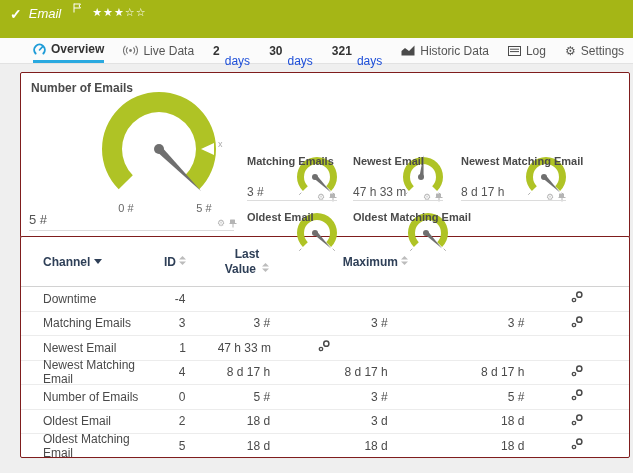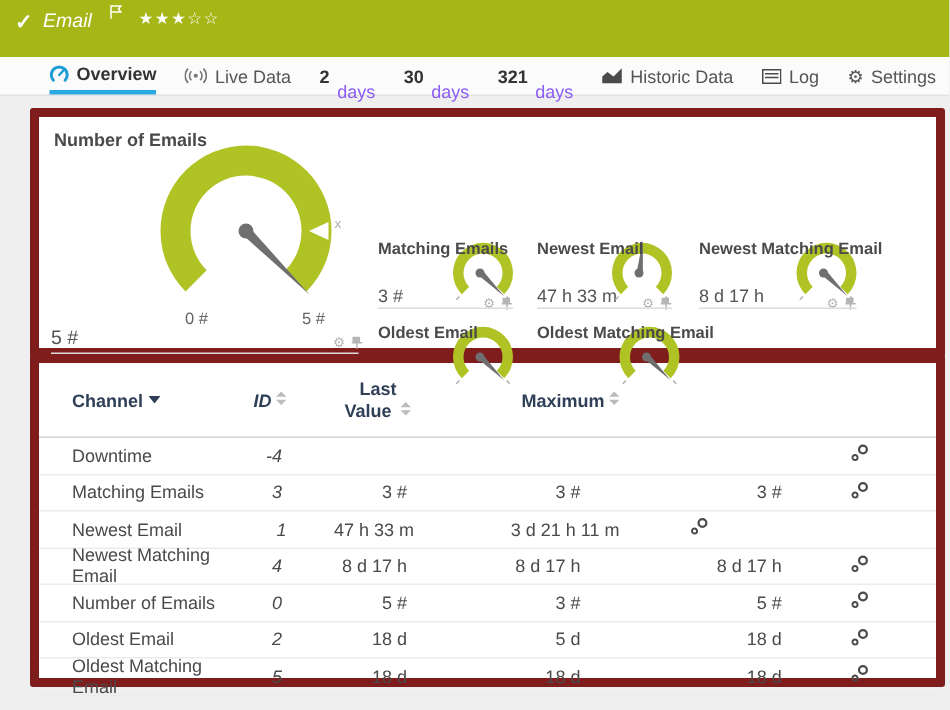--- a/index.html
+++ b/index.html
@@ -15,27 +15,27 @@
   .sensor-title { font-size:15px; font-weight:bold; letter-spacing:.2px; }
   .flag-sup { font-size:10px; margin-left:4px; position:relative; top:-5px; }
   .stars { font-size:11px; margin-left:10px; letter-spacing:1px; position:relative; top:-2px; }
   .sensor-status { position:absolute; left:29px; top:38px; font-size:10px; font-weight:bold; }
 
   
   .tabbar { position:absolute; left:0; top:38px; width:633px; height:26px; background:#fbfbfb;
             border-bottom:1px solid #e2e2e2; display:flex; align-items:stretch; padding-left:33px; gap:19px; }
   .tab { display:flex; align-items:center; gap:5px; font-size:12px; color:#555; cursor:default; white-space:nowrap; }
   .tab .num { font-weight:bold; color:#333; }
-  .tab .days { color:#8b5cf6;margin-top:20px; }
+  .tab .days { color:#1d4ed8;margin-top:20px; }
   .tab.active { border-bottom:3px solid #29a9e0; color:#333; font-weight:bold; }
   .tab svg, .tab .gear-glyph { flex:0 0 auto; }
   .gear-glyph { font-size:12px; color:#555; line-height:1; }
 
   
-  .panel { position:absolute; background:#fff; border:6px solid #7f1d1d; border-radius:2px; }
+  .panel { position:absolute; background:#fff; border:1px solid #7f1d1d; border-radius:2px; }
   .gauges-panel { left:20px; top:72px; width:610px; height:166px; }
   .table-panel  { left:20px; top:236px; width:610px; height:222px; }
 
   
   .big-title { position:absolute; left:10px; top:8px; font-size:12px; font-weight:bold; color:#4a4a4a; }
   .big-svg { position:absolute; left:80px; top:18px; }
   .needle { position:absolute; background:#6f6f6f; transform-origin:50% 100%;
             clip-path:polygon(50% 0%, 8% 100%, 92% 100%); }
   .big-needle { left:134px; top:16px; width:8px; height:60px; }
   .big-dot { position:absolute; left:133px; top:71px; width:10px; height:10px; border-radius:50%; background:#6f6f6f; }
@@ -59,21 +59,21 @@
   .mini-value { position:absolute; left:0; top:30px; font-size:12px; color:#555; }
   .mini-icons { right:0; top:38px; }
   .mini-line { left:0; top:45px; width:100%; }
 
   
   .trow { display:flex; align-items:center; padding-left:22px; }
   .thead { height:50px; border-bottom:1px solid #d2d2d2; color:#2e3f57; font-weight:bold; font-size:12px; }
   .tbody-row { height:24.5px; border-bottom:1px solid #ececec; font-size:12px; color:#4a4a4a; }
   .tbody-row:last-child { border-bottom:1px solid #ececec; }
   .c1 { width:108px; text-align:left; }
-  .c2 { width:35px;  text-align:right;font-style:italic; }
+  .c2 { width:35px;  text-align:right; }
   .c3 { width:85px;  text-align:right; }
   .c4 { width:118px; text-align:right; }
   .c5 { width:137px; text-align:right; }
   .c6 { width:105px; text-align:center; }
   .hdr-wrap { display:inline-block; width:48px; text-align:center; line-height:1.25; }
   .sort-pair { display:inline-block; margin-left:3px; vertical-align:1px; }
   .sort-desc { display:inline-block; margin-left:4px; vertical-align:2px; }
 </style>
 </head>
 <body>
@@ -323,21 +323,20 @@
       <div class="c4">3 #</div>
       <div class="c5">3 #</div>
       <div class="c6"><svg width="12" height="12" viewBox="0 0 12 12">
             <use href="#wrench-ic"></use>
           </svg></div>
     </div>
     <div class="trow tbody-row">
       <div class="c1">Newest Email</div>
       <div class="c2">1</div>
       <div class="c3">47 h 33 m</div>
-      <div class="c5">3 d 21 h 11 m</div>
       <div class="c6"><svg width="12" height="12" viewBox="0 0 12 12">
             <use href="#wrench-ic"></use>
           </svg></div>
     </div>
     <div class="trow tbody-row">
       <div class="c1">Newest Matching Email</div>
       <div class="c2">4</div>
       <div class="c3">8 d 17 h</div>
       <div class="c4">8 d 17 h</div>
       <div class="c5">8 d 17 h</div>
@@ -352,21 +351,21 @@
       <div class="c4">3 #</div>
       <div class="c5">5 #</div>
       <div class="c6"><svg width="12" height="12" viewBox="0 0 12 12">
             <use href="#wrench-ic"></use>
           </svg></div>
     </div>
     <div class="trow tbody-row">
       <div class="c1">Oldest Email</div>
       <div class="c2">2</div>
       <div class="c3">18 d</div>
-      <div class="c4">5 d</div>
+      <div class="c4">3 d</div>
       <div class="c5">18 d</div>
       <div class="c6"><svg width="12" height="12" viewBox="0 0 12 12">
             <use href="#wrench-ic"></use>
           </svg></div>
     </div>
     <div class="trow tbody-row">
       <div class="c1">Oldest Matching Email</div>
       <div class="c2">5</div>
       <div class="c3">18 d</div>
       <div class="c4">18 d</div>

